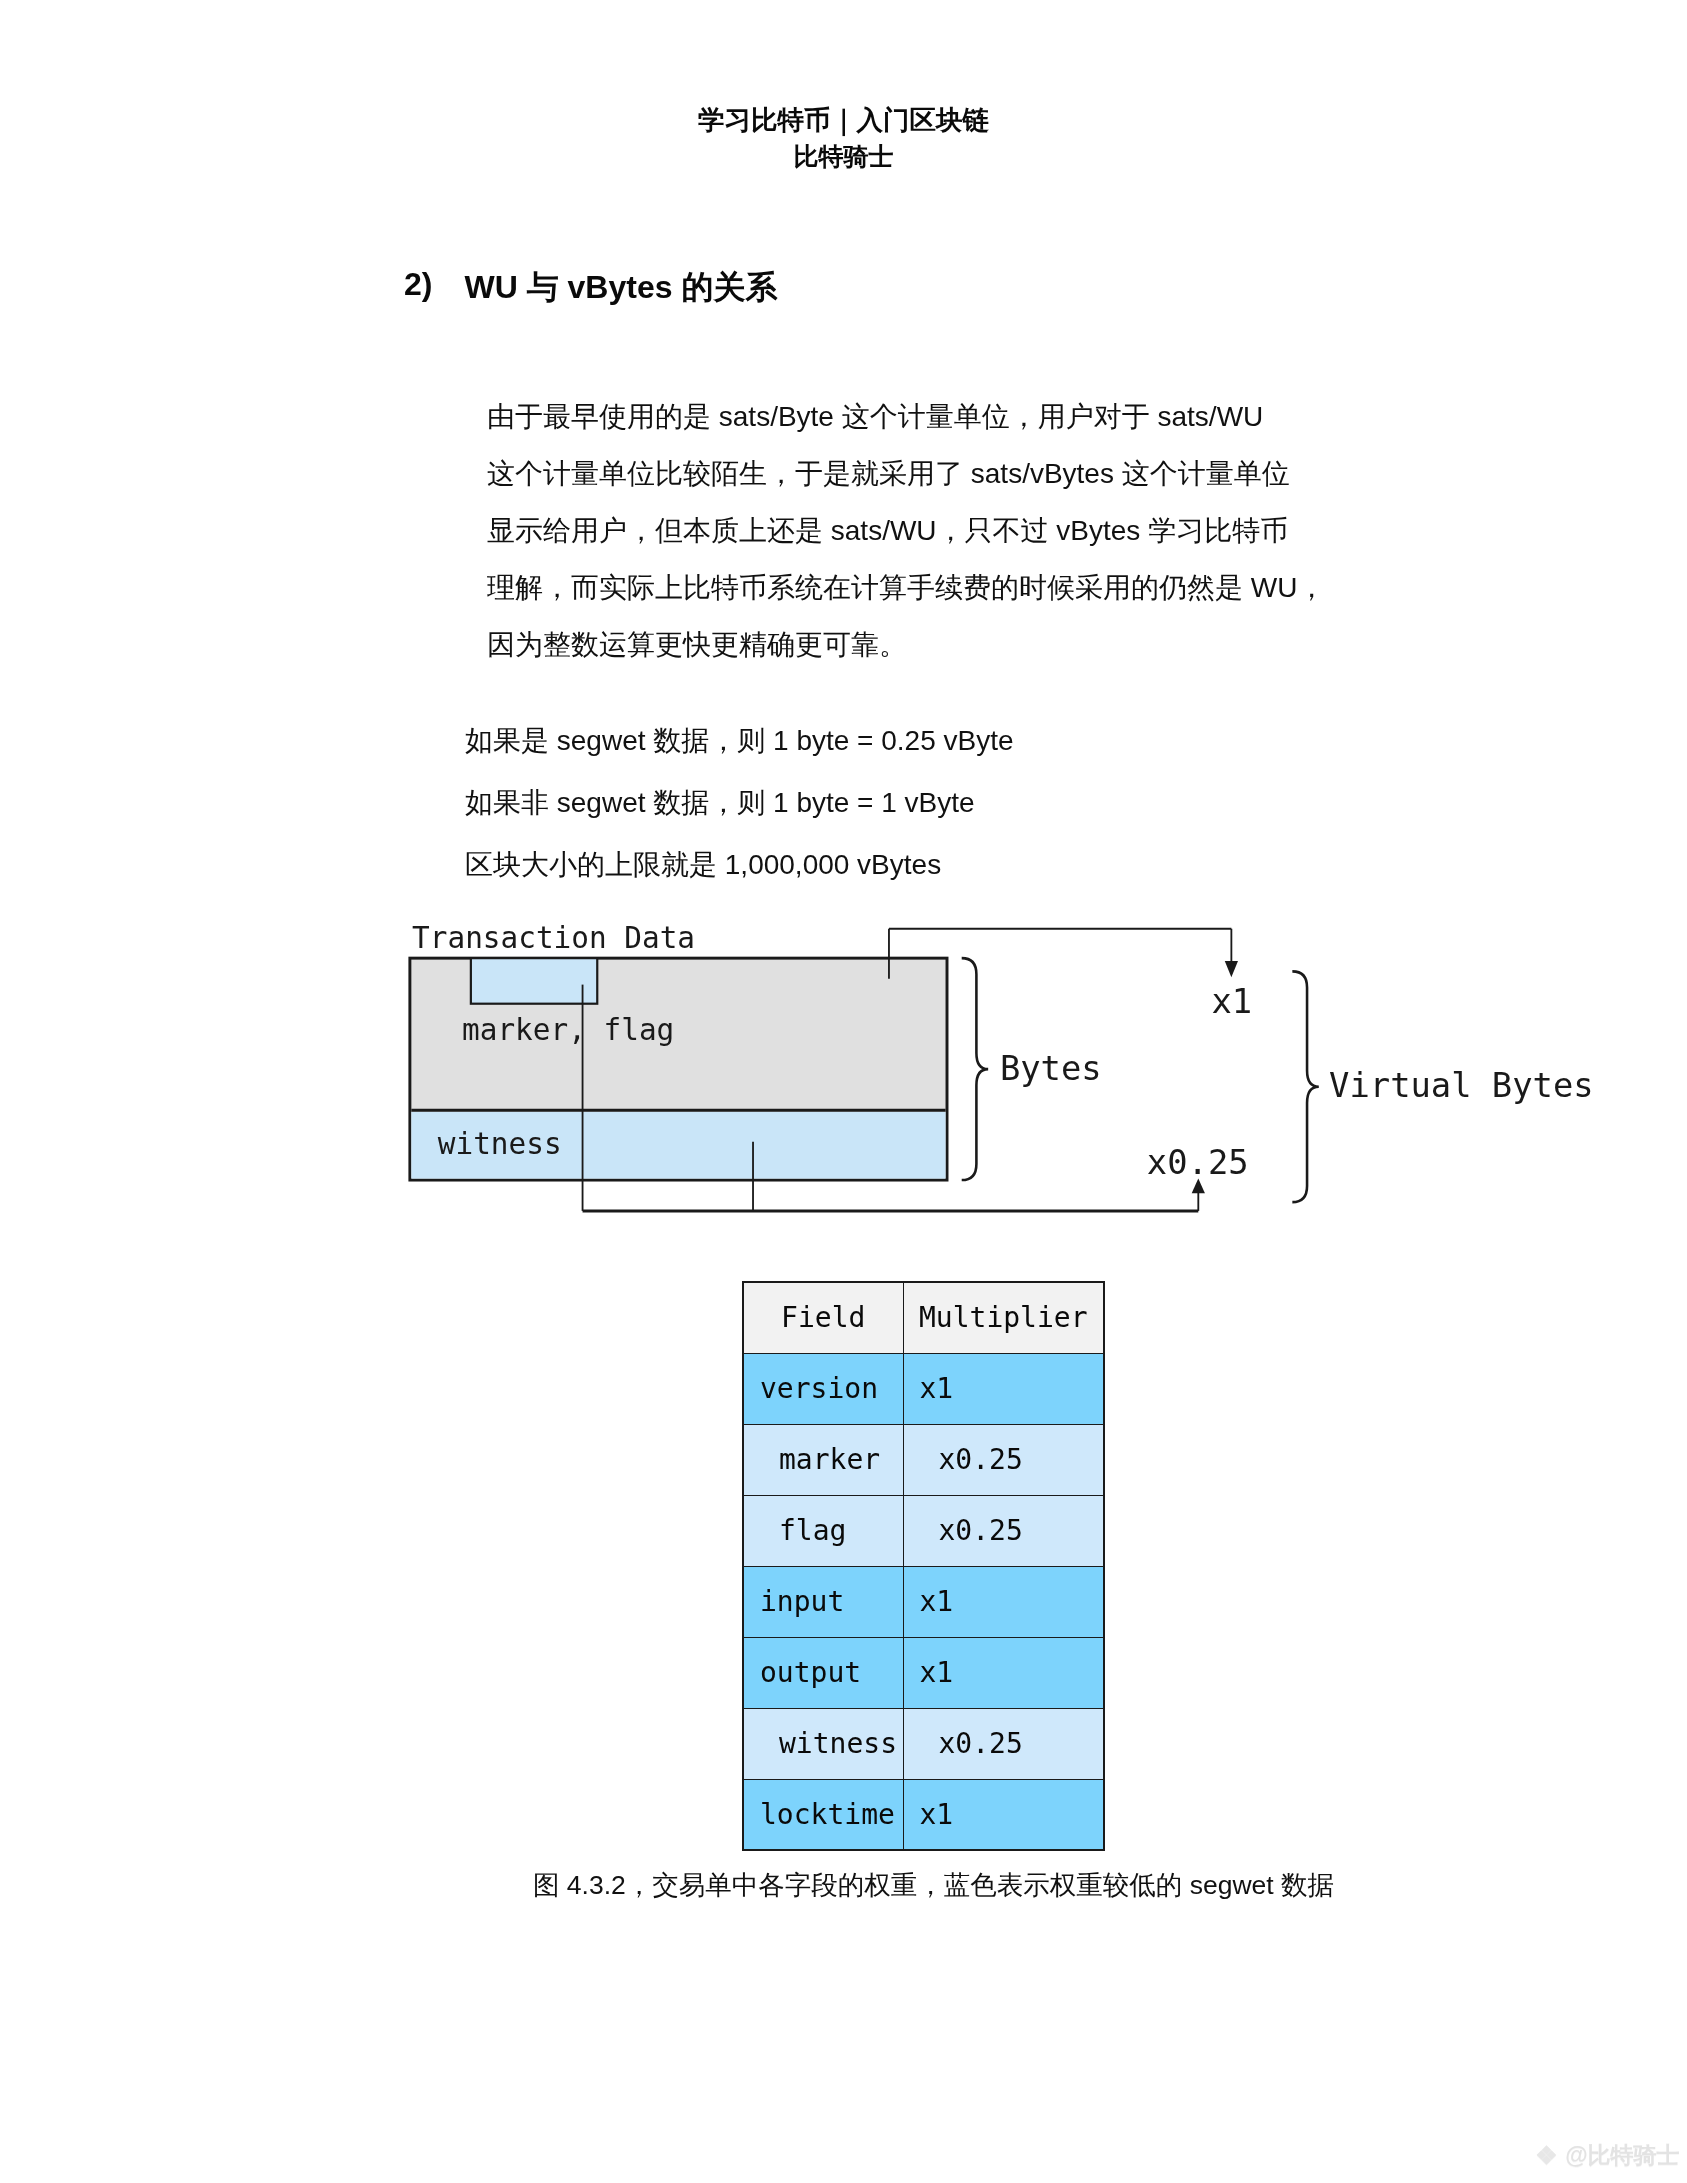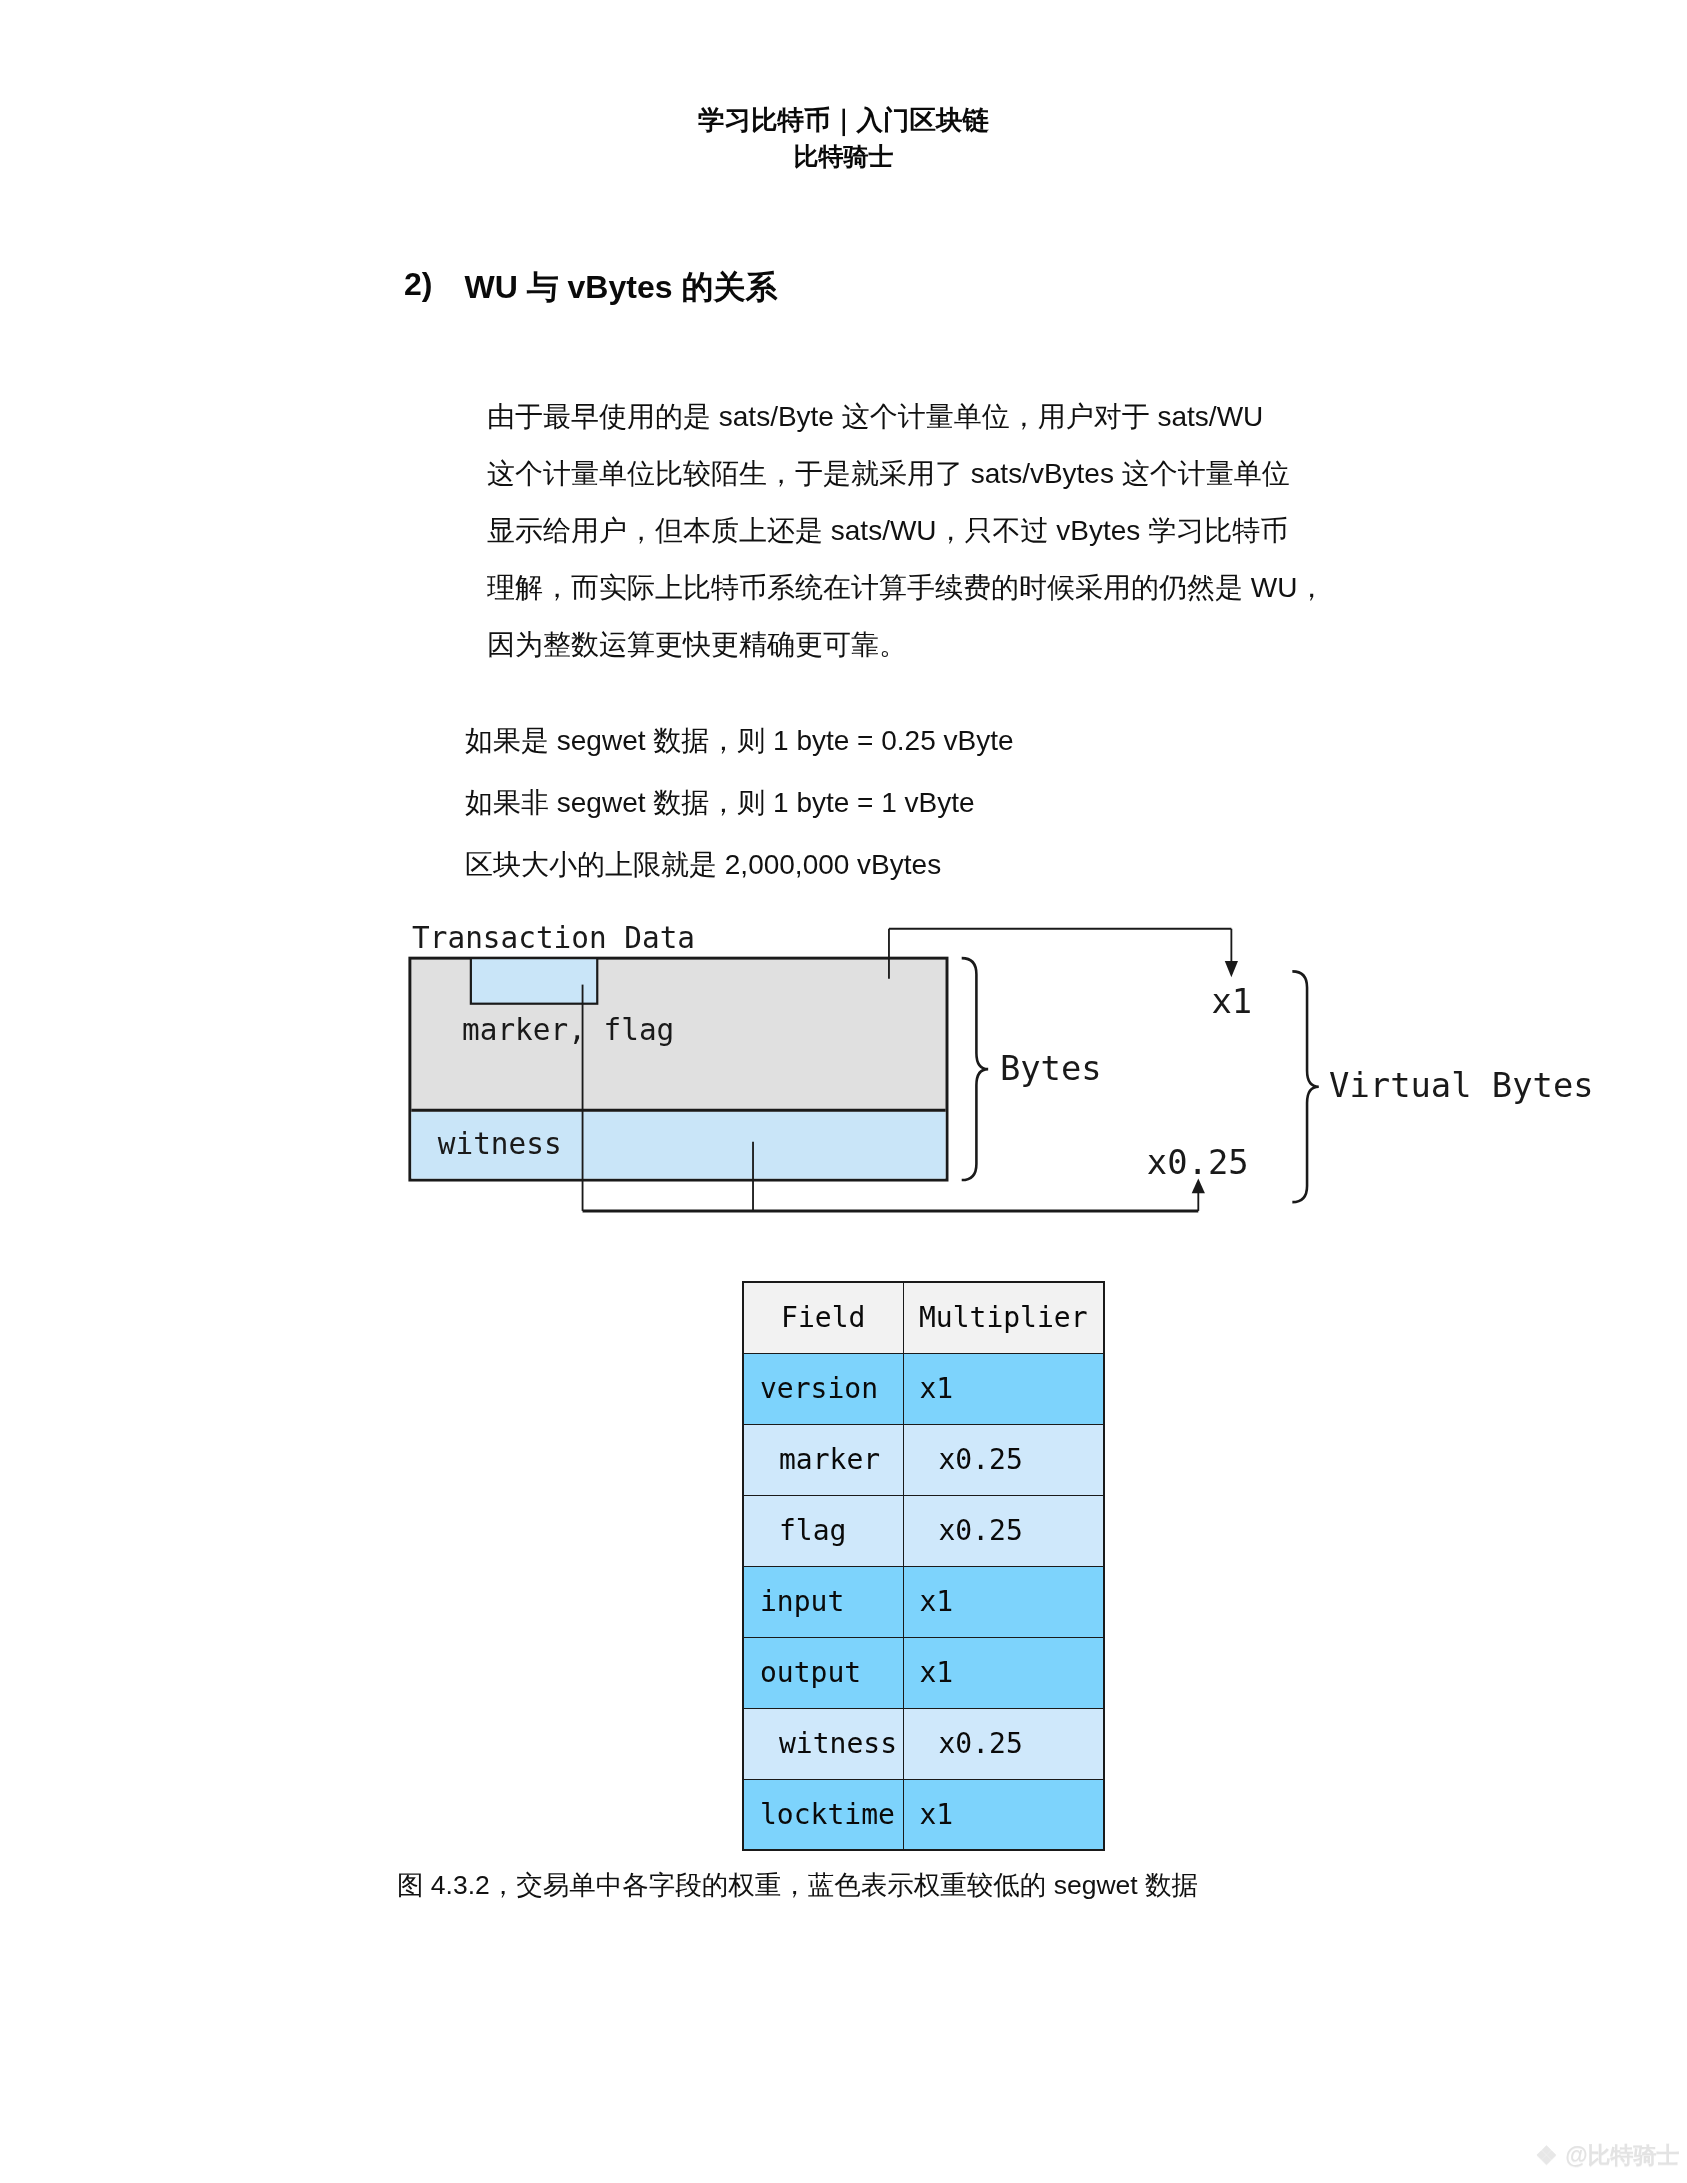--- a/index.html
+++ b/index.html
@@ -45,21 +45,21 @@
     font-weight:normal;
     margin-top:44px;
   }
   .wtable th{background:#f2f2f2;text-align:center;padding:0 7.4px;}
   .wtable td{text-align:left;padding:0 0 0 16px;background:#7dd3fc;}
   .wtable .col-field{width:160px;}
   .wtable .col-mult{width:201px;}
   .wtable tr.seg td{background:#cfe8fb;padding-left:35px;}
   .caption{
     position:absolute;top:1867px;left:397px;width:1073px;
-    text-align:left;font-size:26.5px;color:#111;
+    text-align:center;font-size:26.5px;color:#111;
   }
   .watermark{
     position:absolute;right:7.4px;bottom:11.8px;
     display:flex;align-items:center;gap:7.4px;
     color:#e3e3e3;font-size:23px;font-weight:bold;
     text-shadow:0 0.7px 0.7px #f7f7f7;
   }
   .wm-icon{font-size:25px;line-height:25px;color:#e7e7e7;}
 </style>
 </head>
@@ -81,21 +81,21 @@
     <div class="pline">由于最早使用的是 sats/Byte 这个计量单位，用户对于 sats/WU</div>
     <div class="pline">这个计量单位比较陌生，于是就采用了 sats/vBytes 这个计量单位</div>
     <div class="pline">显示给用户，但本质上还是 sats/WU，只不过 vBytes 学习比特币</div>
     <div class="pline">理解，而实际上比特币系统在计算手续费的时候采用的仍然是 WU，</div>
     <div class="pline">因为整数运算更快更精确更可靠。</div>
   </div>
 
   <div class="para para2">
     <div class="pline">如果是 segwet 数据，则 1 byte = 0.25 vByte</div>
     <div class="pline">如果非 segwet 数据，则 1 byte = 1 vByte</div>
-    <div class="pline">区块大小的上限就是 2,000,000 vBytes</div>
+    <div class="pline">区块大小的上限就是 1,000,000 vBytes</div>
   </div>
 
   <svg class="diagram" width="1294" height="338" viewBox="0 0 1760 460">
 
     <text x="20" y="42" class="dtext t40">Transaction Data</text>
 
     <rect x="17" y="56" width="731" height="302" fill="#e0e0e0" stroke="#1a1a1a" stroke-width="4"></rect>
 
     <rect x="19" y="265" width="727" height="91" fill="#c9e5f8"></rect>
     <line x1="19" y1="263" x2="746" y2="263" class="dline-thick"></line>

